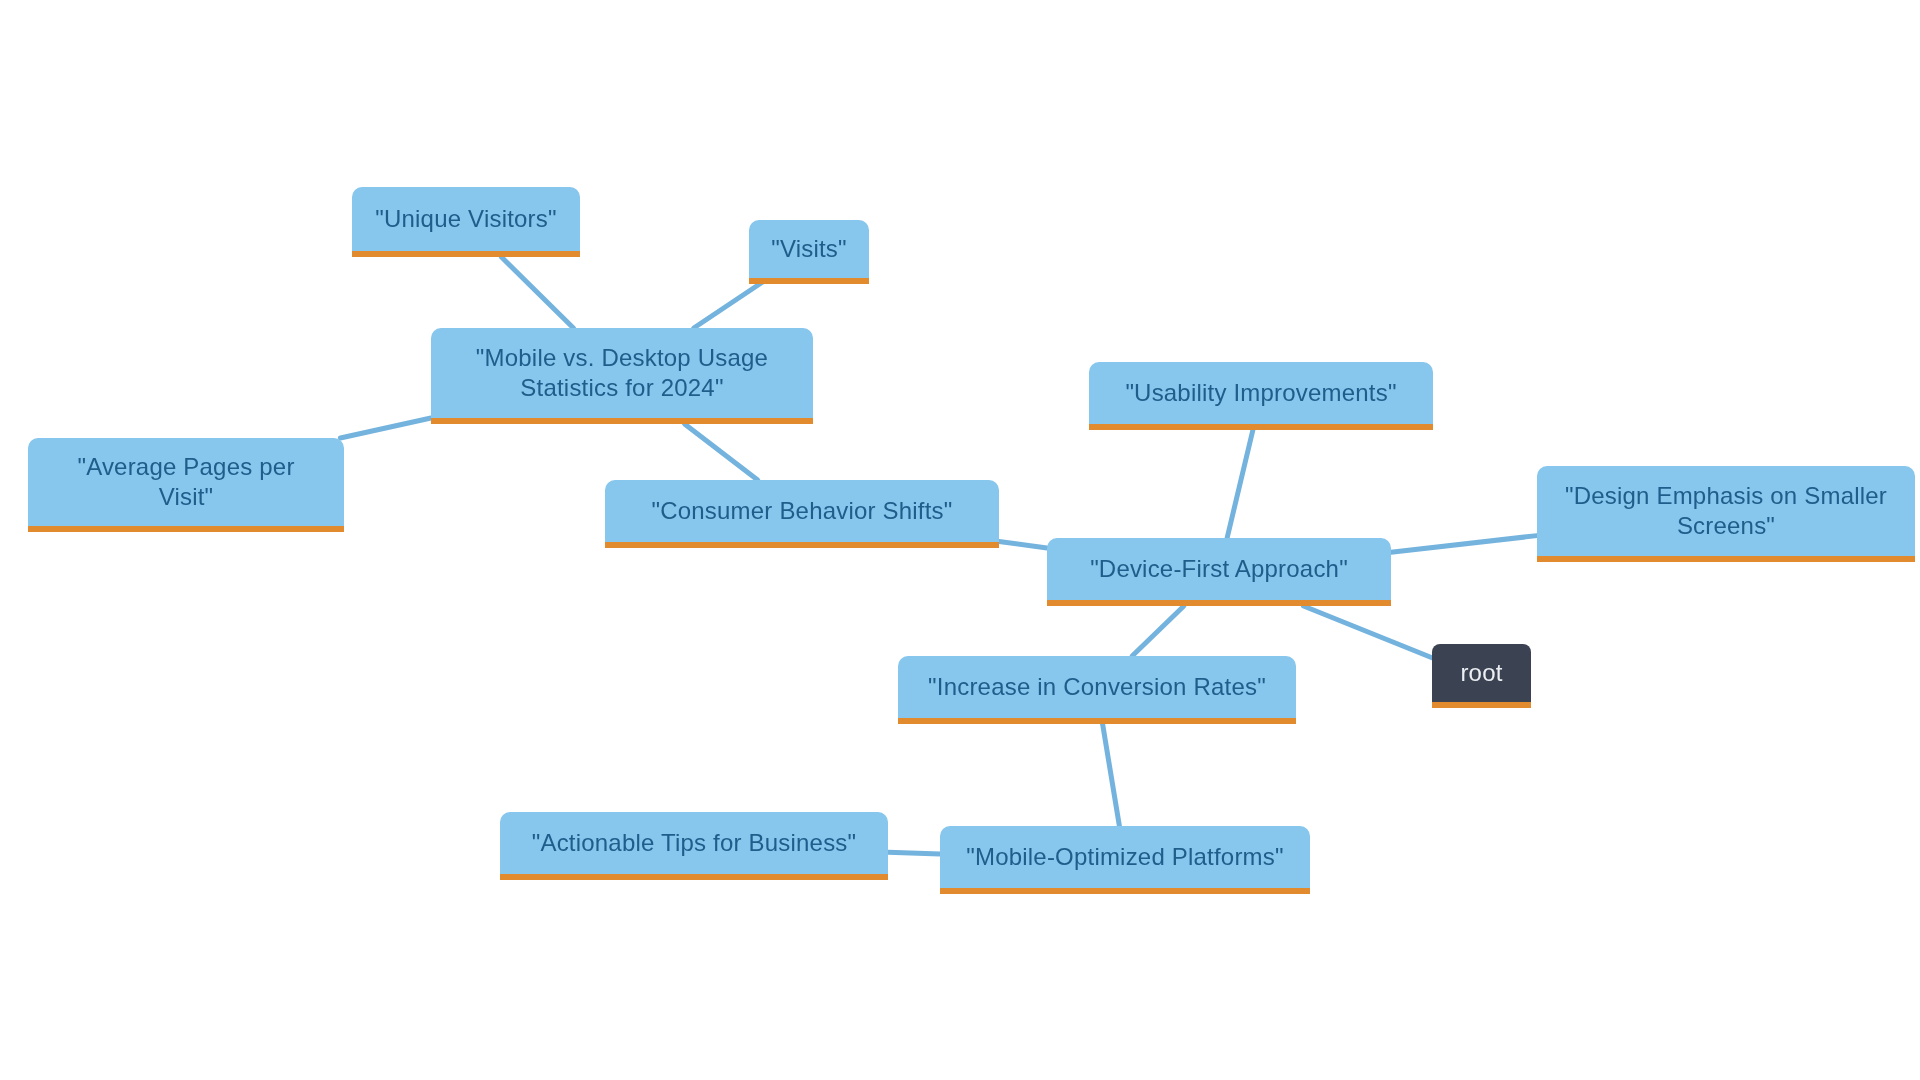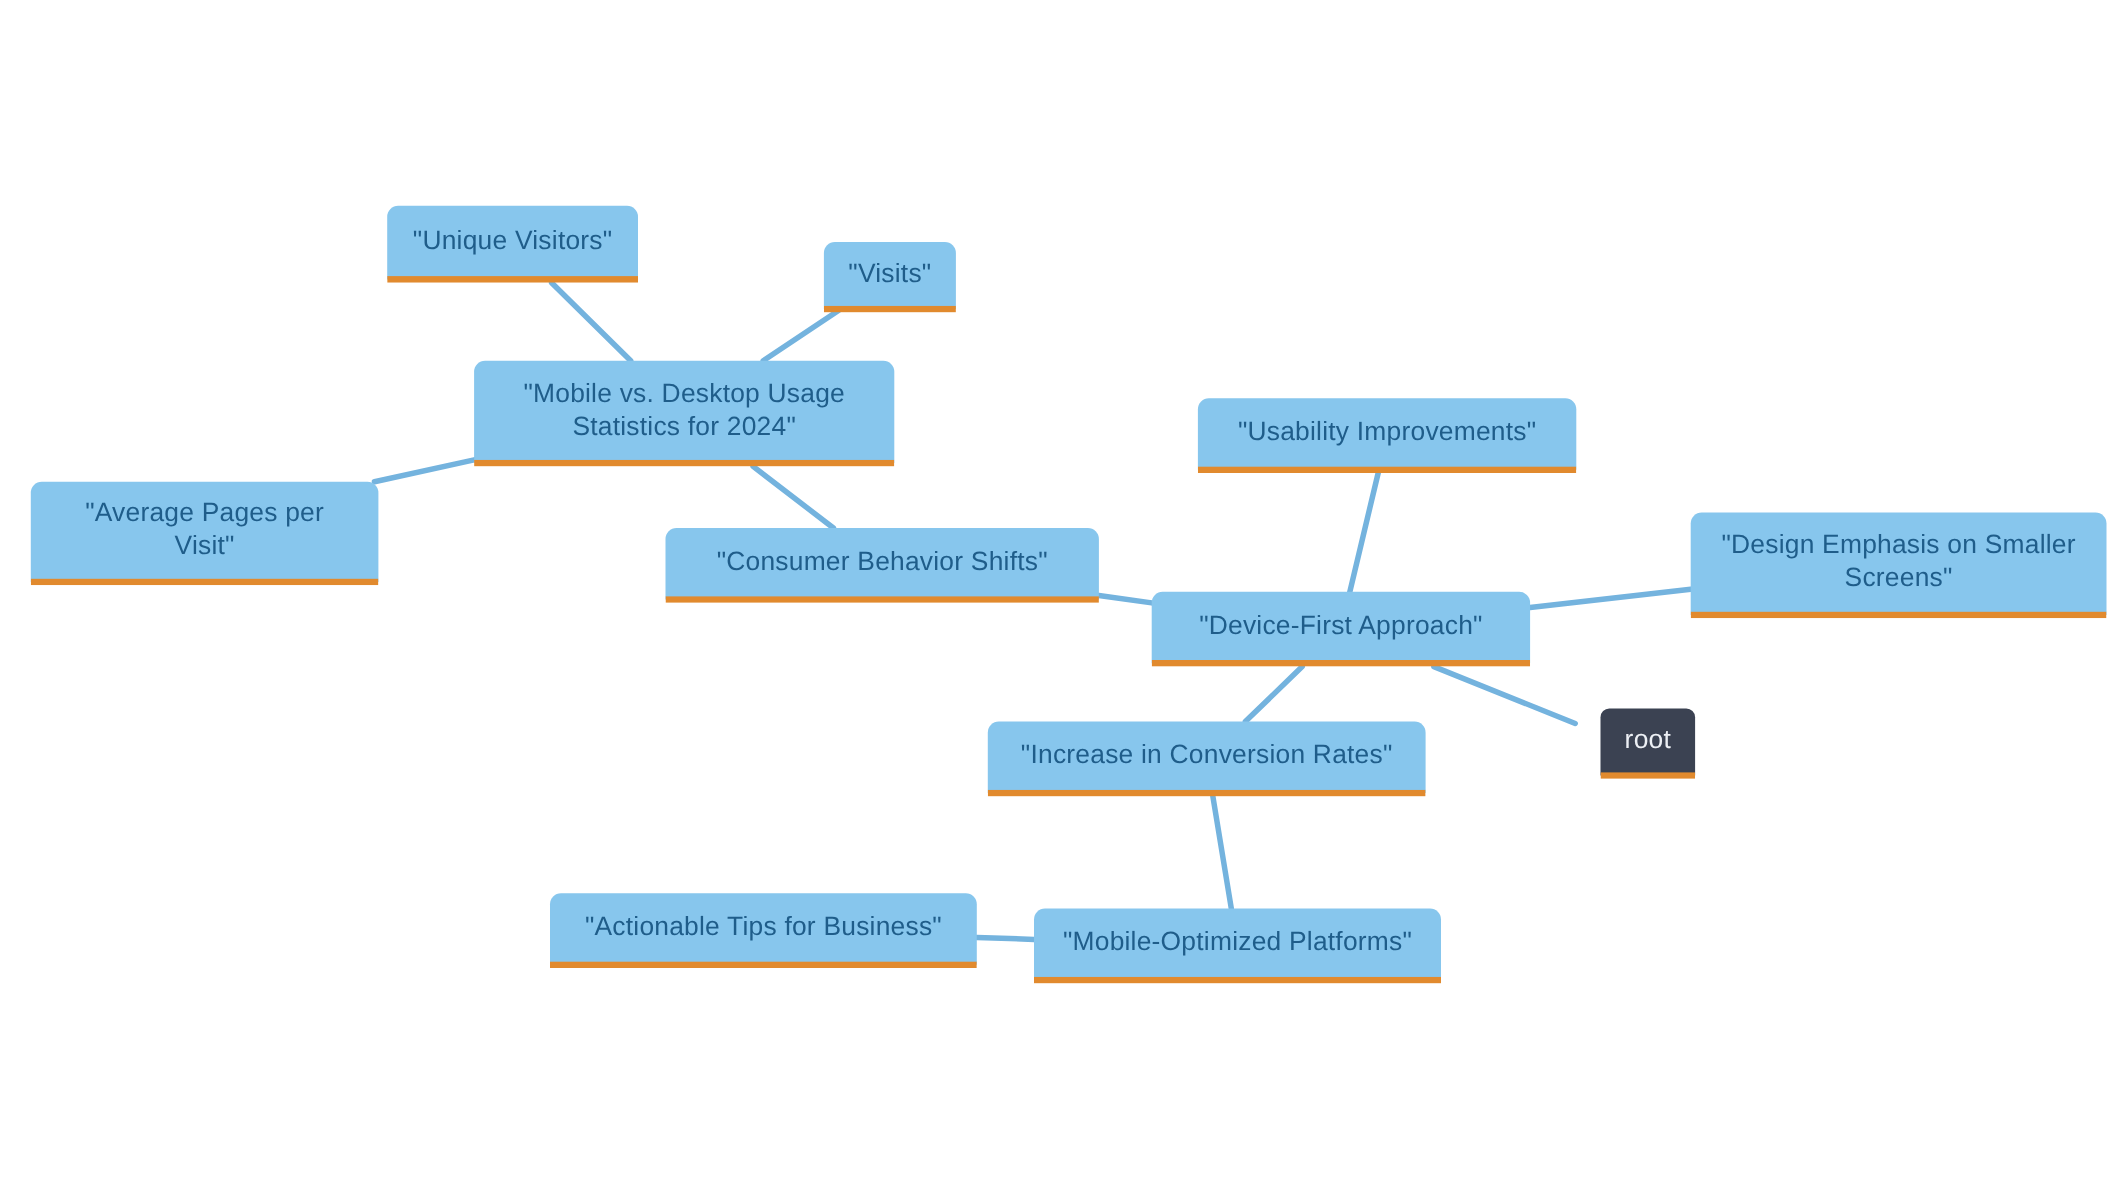--- a/index.html
+++ b/index.html
@@ -78,18 +78,18 @@
   <div class="node blue" style="left: 605px; top: 480px; width: 394px; min-height: 68px;">"Consumer Behavior Shifts"</div>
 
   <div class="node blue" style="left: 1089px; top: 362px; width: 344px; min-height: 68px;">"Usability Improvements"</div>
 
   <div class="node blue" style="left: 1047px; top: 538px; width: 344px; min-height: 68px;">"Device-First Approach"</div>
 
   <div class="node blue" style="left: 1537px; top: 466px; width: 378px; min-height: 96px;">"Design Emphasis on Smaller Screens"</div>
 
   <div class="node blue" style="left: 898px; top: 656px; width: 398px; min-height: 68px;">"Increase in Conversion Rates"</div>
 
-  <div class="node dark" style="left: 1432px; top: 644px; width: 86px; min-height: 62px; margin-left: 23px;">root</div>
+  <div class="node dark" style="left: 1432px; top: 644px; width: 99px; min-height: 62px;">root</div>
 
   <div class="node blue" style="left: 940px; top: 826px; width: 370px; min-height: 68px;">"Mobile-Optimized Platforms"</div>
 
   <div class="node blue" style="left: 500px; top: 812px; width: 388px; min-height: 68px;">"Actionable Tips for Business"</div>
 </div>
 
 </body></html>

